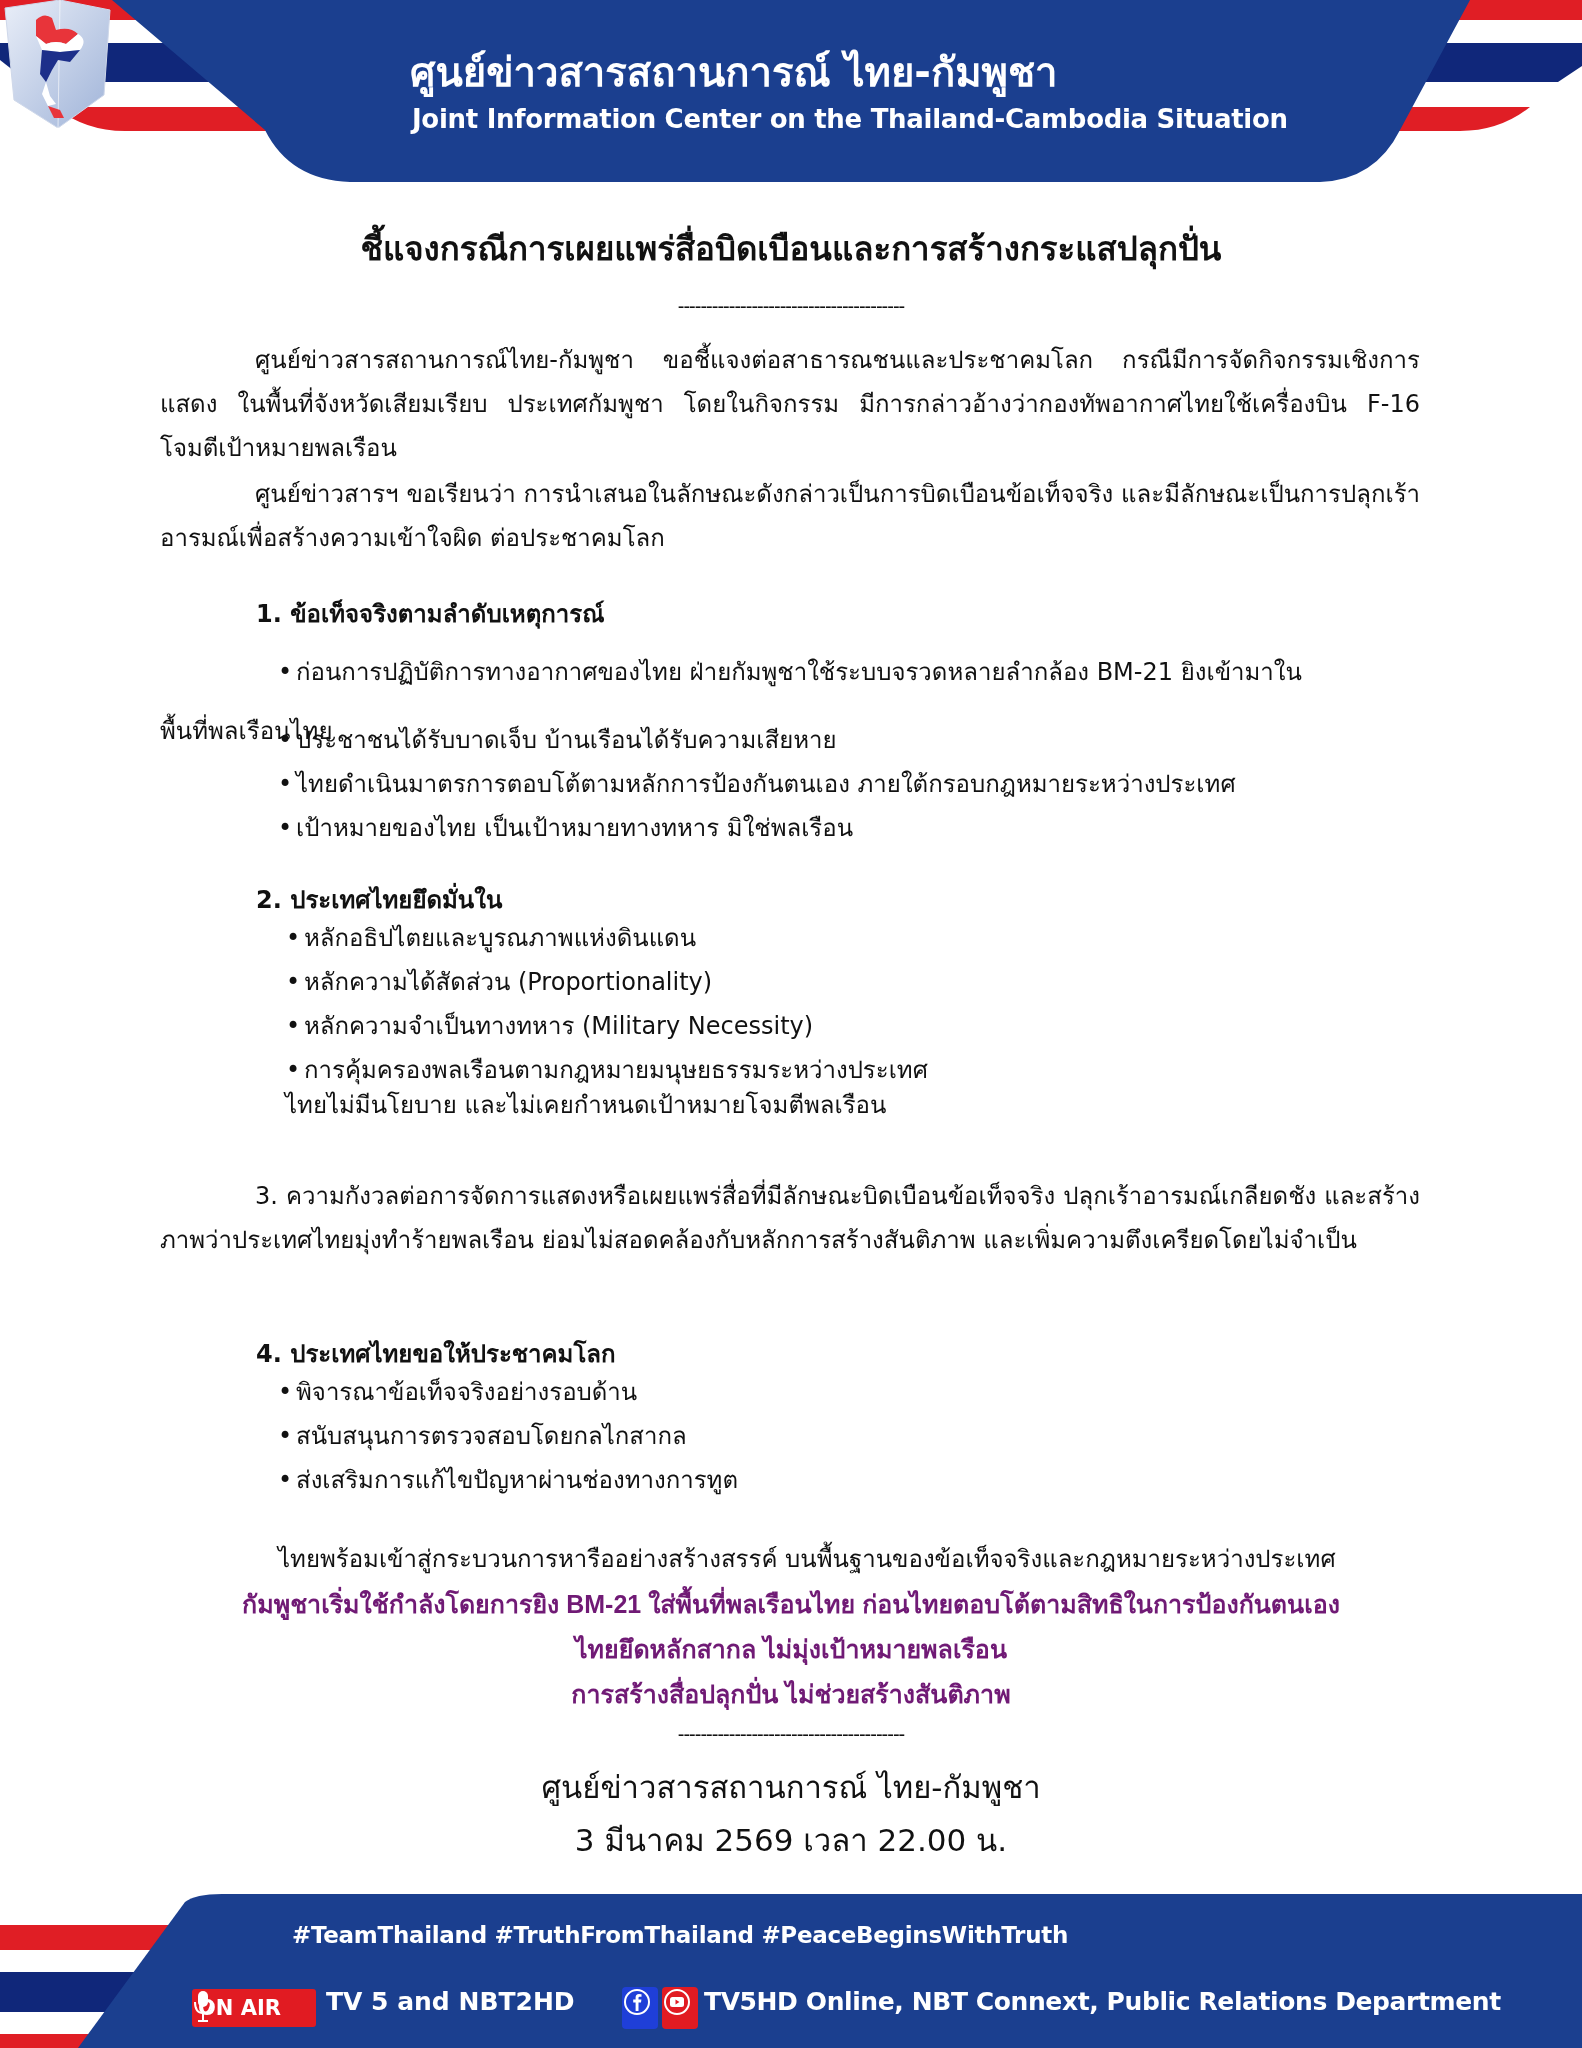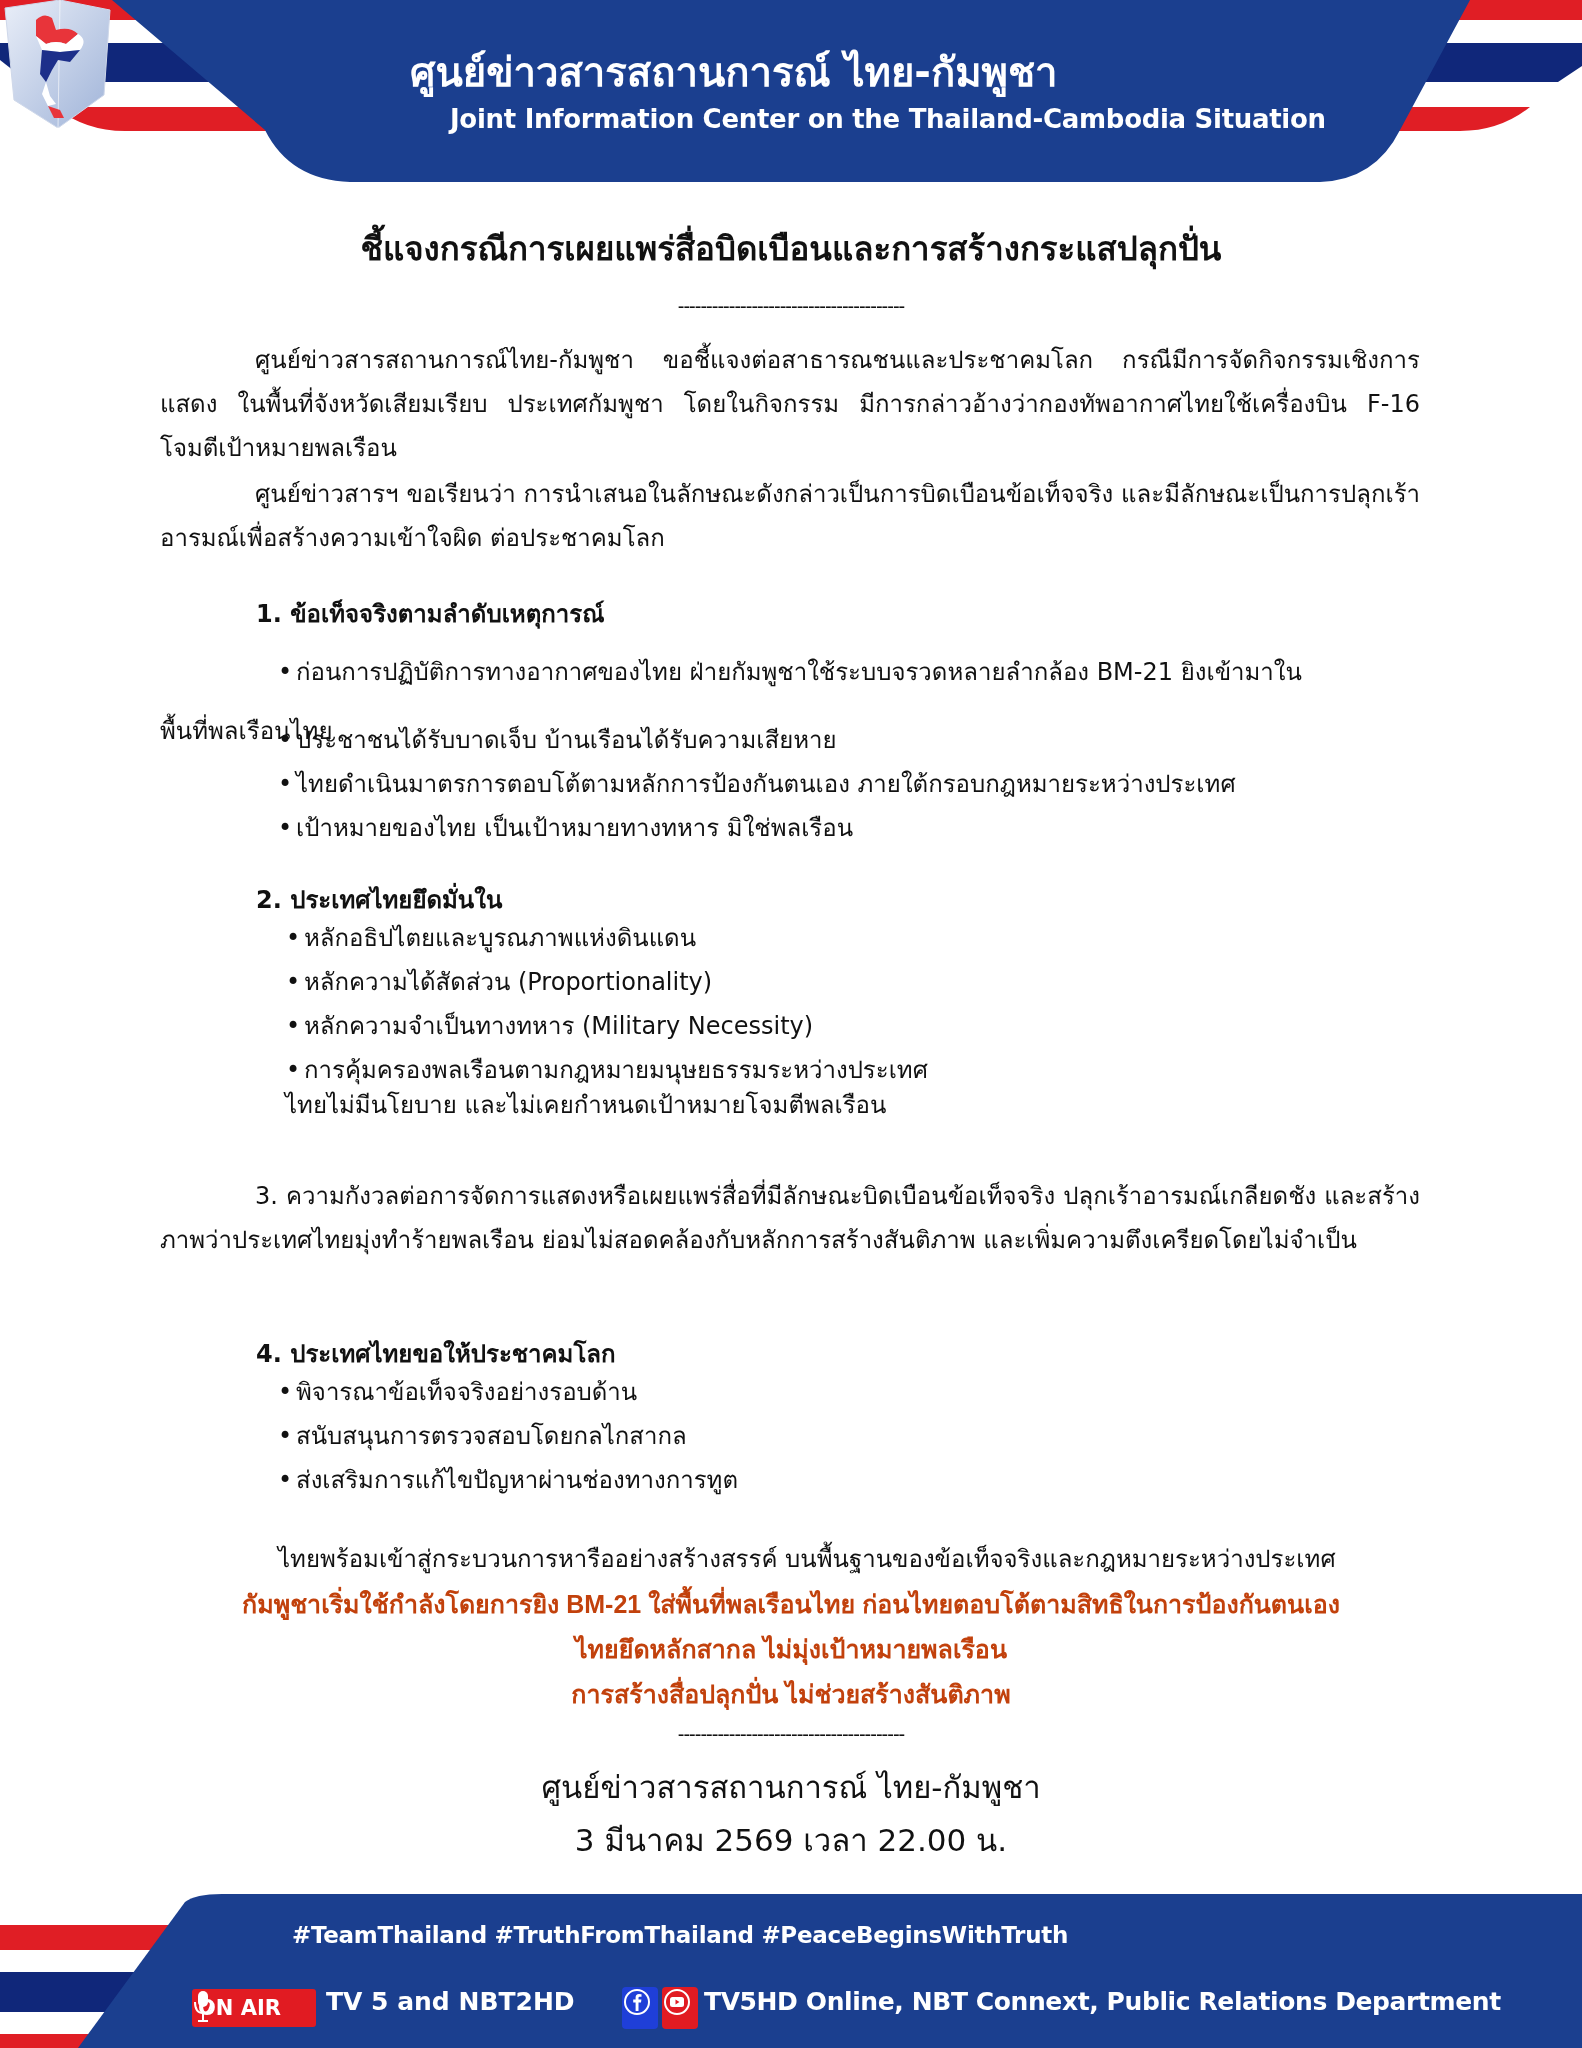--- a/index.html
+++ b/index.html
@@ -11,21 +11,21 @@
     .header svg { position: absolute; left: 0; top: 0; }
     .logo { position: absolute; left: 280px; top: 30px; width: 115px; height: 128px; }
     .header-title-th {
       position: absolute; left: 410px; top: 40px;
       font-family: "DejaVu Sans", sans-serif; font-weight: bold;
       font-size: 40px; color: #ffffff; letter-spacing: 0px; white-space: nowrap;
     }
     .header-title-en {
       position: absolute; left: 412px; top: 104px;
       font-family: "DejaVu Sans", sans-serif; font-weight: bold;
-      font-size: 26px; color: #ffffff; white-space: nowrap; letter-spacing: -0.3px; margin-left: 38px;
+      font-size: 26px; color: #ffffff; white-space: nowrap; letter-spacing: -0.3px;
     }
 
     
     .doc { position: absolute; left: 0; top: 0; width: 1582px; }
     .doc-title {
       position: absolute; left: 0; width: 1582px; top: 222px; text-align: center;
       font-family: "Liberation Sans", sans-serif; font-weight: bold; font-size: 33px; color: #111;
     }
     .divider {
       position: absolute; left: 0; width: 1582px; text-align: center;
@@ -48,21 +48,21 @@
       font-family: "DejaVu Sans", sans-serif; font-size: 24px; line-height: 44px; color: #111;
       white-space: nowrap;
     }
     .bullet-list li .dot { display: inline-block; width: 18px; }
     .line {
       position: absolute; font-family: "DejaVu Sans", sans-serif; font-size: 24px;
       line-height: 44px; color: #111; white-space: nowrap; margin-top: 35px;
     }
     .summary-line {
       position: absolute; left: 0; width: 1582px; text-align: center;
-      font-family: "Liberation Sans", sans-serif; font-weight: bold; font-size: 25px; color: #c2410c;
+      font-family: "Liberation Sans", sans-serif; font-weight: bold; font-size: 25px; color: #701a75;
       white-space: nowrap;
     }
     .sign-name {
       position: absolute; left: 0; width: 1582px; top: 1762px; text-align: center;
       font-family: "DejaVu Sans", sans-serif; font-size: 31px; color: #111;
     }
     .sign-date {
       position: absolute; left: 0; width: 1582px; top: 1815px; text-align: center;
       font-family: "DejaVu Sans", sans-serif; font-size: 31px; color: #111;
     }

